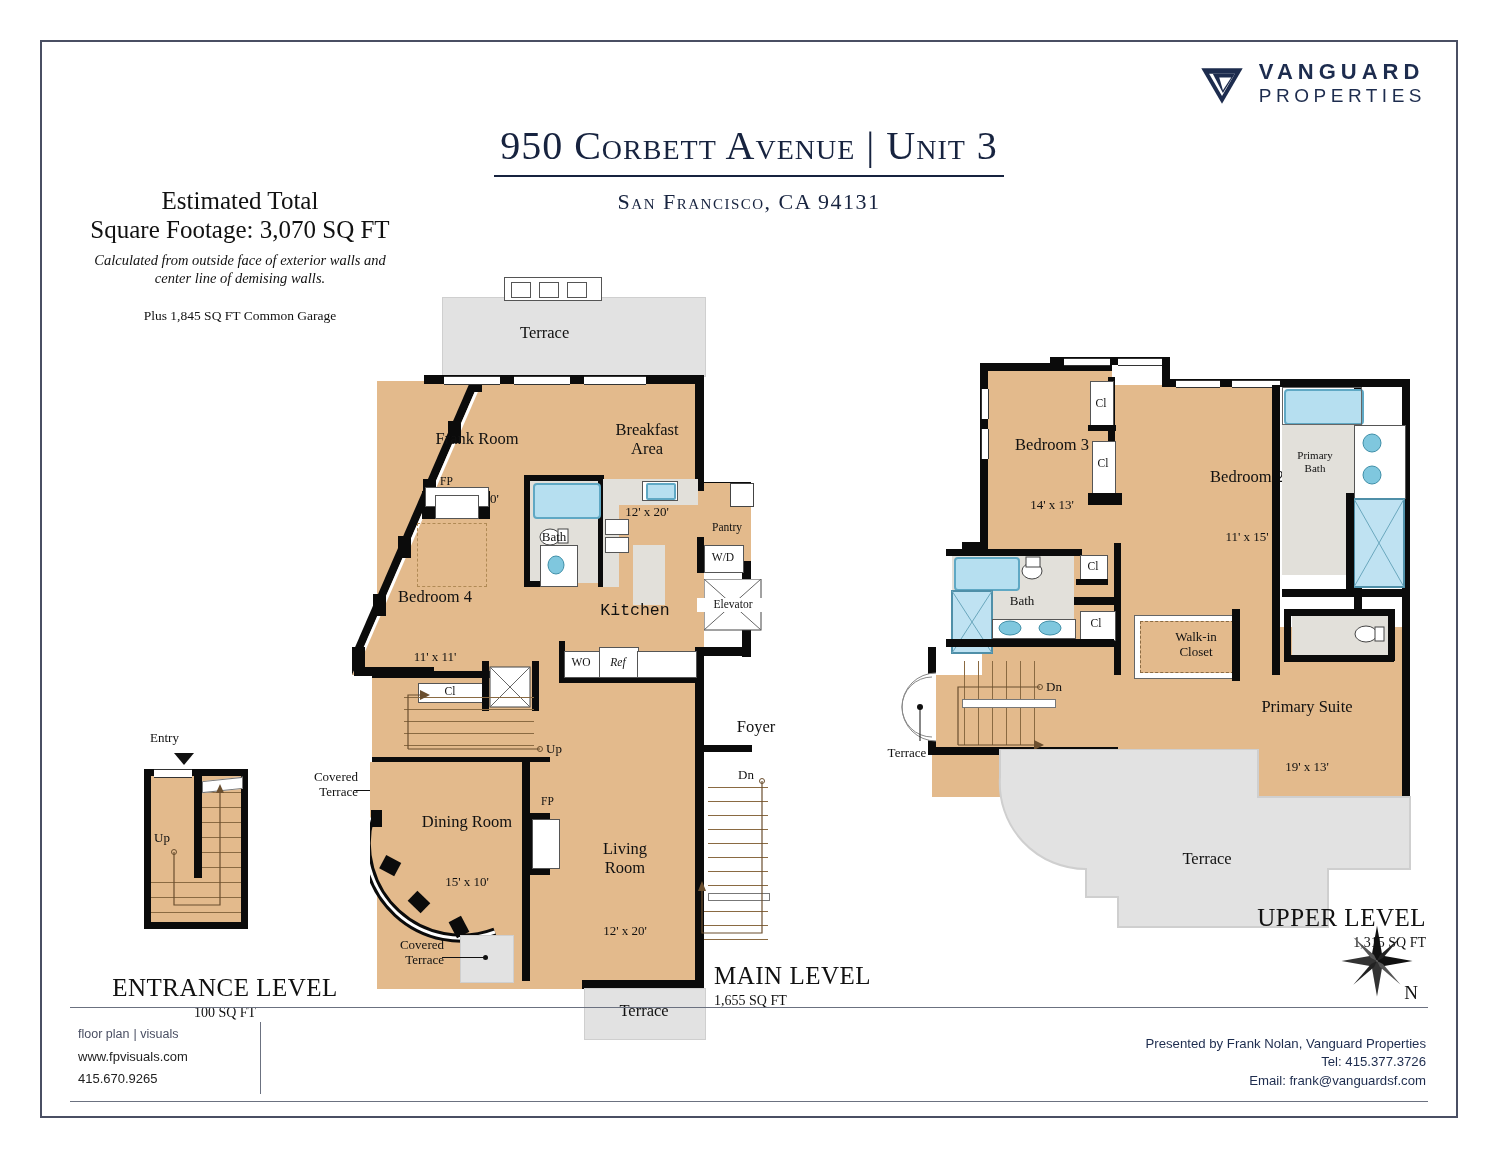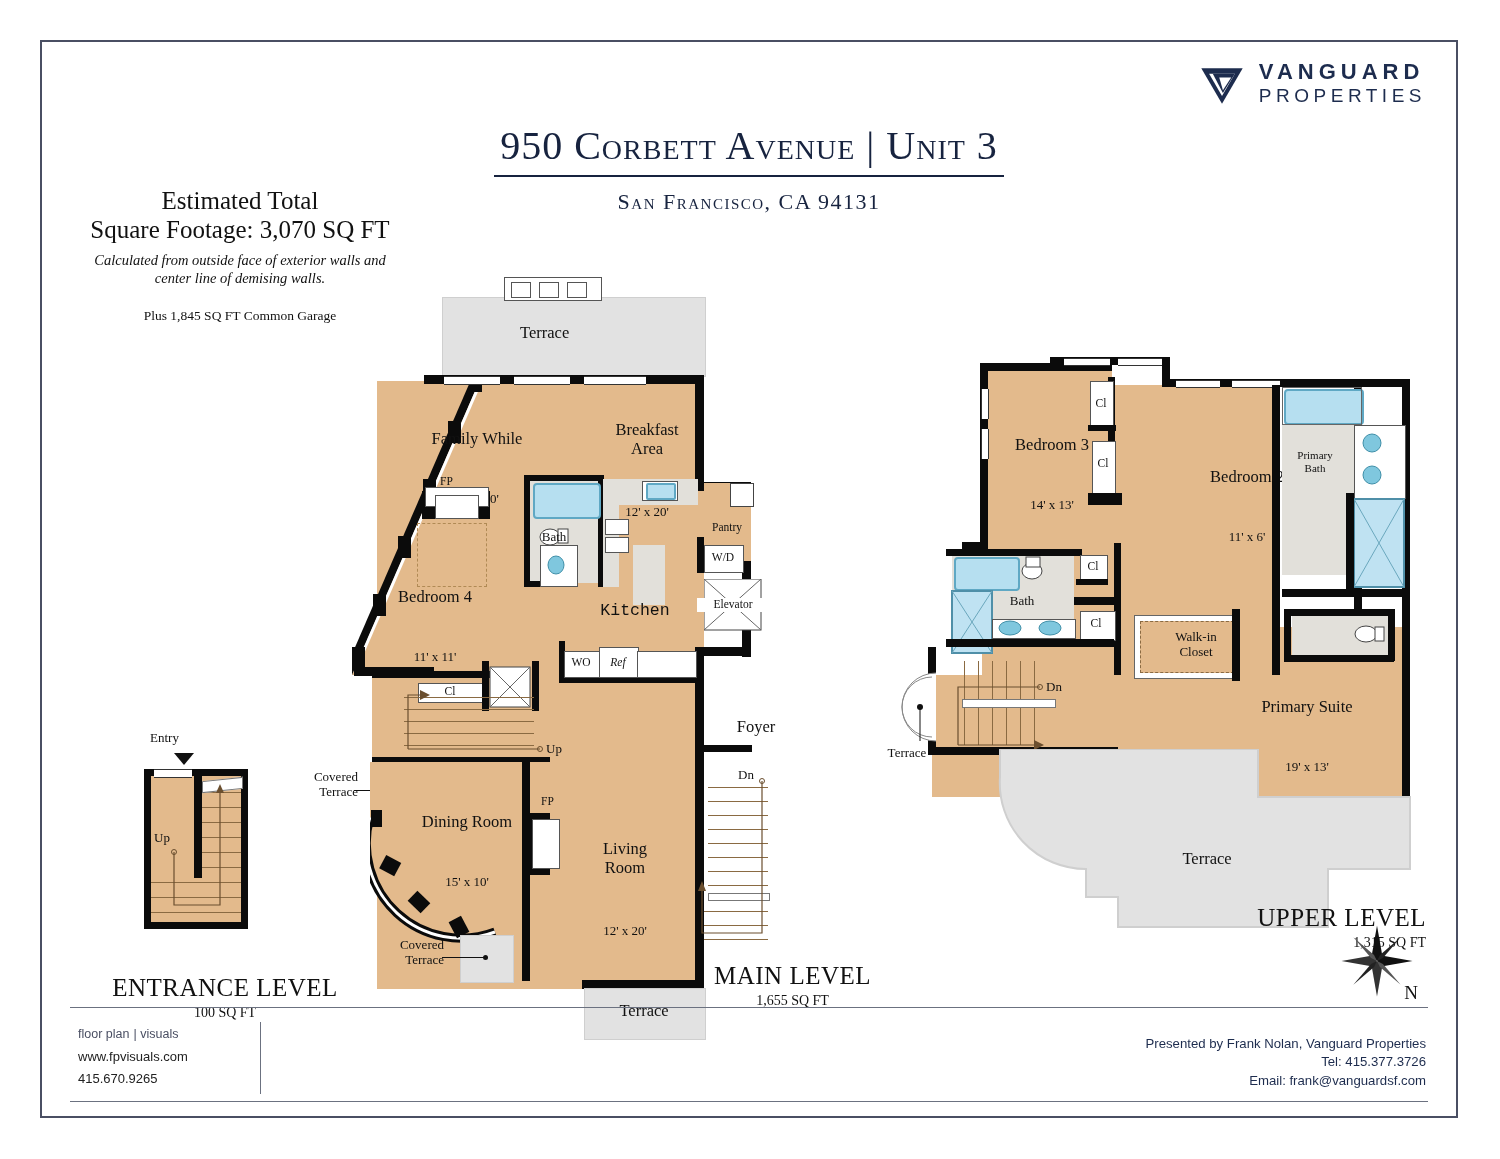--- a/index.html
+++ b/index.html
@@ -174,21 +174,21 @@
     <div class="win" style="left:222px;top:119px;width:56px;height:7px;"></div>
     <div class="win" style="left:292px;top:119px;width:62px;height:7px;"></div>
     <div class="wall" style="left:403px;top:118px;width:9px;height:107px;"></div>
     <div class="wall" style="left:403px;top:225px;width:56px;height:9px;"></div>
     <div class="wall" style="left:450px;top:225px;width:9px;height:175px;"></div>
     <div class="wall" style="left:403px;top:390px;width:56px;height:9px;"></div>
     <div class="wall" style="left:403px;top:390px;width:9px;height:342px;"></div>
     <div class="wall" style="left:290px;top:723px;width:122px;height:9px;"></div>
     <div class="wall" style="left:62px;top:410px;width:80px;height:9px;"></div>
 
-    <div class="lbl rname" style="left:110px;top:172px;width:150px;">Family While</div>
+    <div class="lbl rname" style="left:110px;top:172px;width:150px;">Frank Room</div>
     <div class="lbl rdim" style="left:110px;top:194px;width:150px;">16' x 10'</div>
 
     <div class="lbl tiny" style="left:148px;top:218px;">FP</div>
     <div class="wall" style="left:130px;top:234px;width:68px;height:28px;"></div>
     <div class="fix" style="left:133px;top:230px;width:62px;height:18px;"></div>
     <div class="fix" style="left:143px;top:238px;width:42px;height:22px;"></div>
 
     <div class="lbl rname" style="left:300px;top:163px;width:110px;white-space:pre-line;">Breakfast
 Area</div>
     <div class="lbl rdim" style="left:300px;top:207px;width:110px;">12' x 20'</div>
@@ -320,21 +320,21 @@
     <svg style="position:absolute;left:404px;top:516px;" width="80" height="180">
       <polyline points="66,8 66,160 6,160 6,116" fill="none" stroke="#6b4f2f" stroke-width="1.2"></polyline>
       <polygon points="6,108 2,118 10,118" fill="#6b4f2f"></polygon>
       <circle cx="66" cy="8" r="2.5" fill="none" stroke="#6b4f2f"></circle>
     </svg>
 
     <div class="terr" style="left:292px;top:731px;width:120px;height:50px;"></div>
     <div class="lbl rname" style="left:302px;top:744px;width:100px;">Terrace</div>
   </div>
 
-  <div class="levtitle" style="left:672px;top:920px;text-align:center;">
+  <div class="levtitle" style="left:672px;top:920px;">
     <div class="lt">MAIN LEVEL</div>
     <div class="ls">1,655 SQ FT</div>
   </div>
 
   <div class="plan" style="left:790px;top:275px;width:560px;height:640px;">
 
     <div class="wood" style="left:150px;top:52px;width:130px;height:306px;"></div>
     <div class="wood" style="left:280px;top:68px;width:160px;height:290px;"></div>
     <div class="wood" style="left:280px;top:358px;width:270px;height:122px;"></div>
     <div class="wood" style="left:100px;top:358px;width:180px;height:122px;"></div>
@@ -365,21 +365,21 @@
 
     <div class="wall" style="left:276px;top:60px;width:7px;height:118px;"></div>
     <div class="fix" style="left:258px;top:64px;width:22px;height:48px;"></div>
     <div class="lbl tiny" style="left:256px;top:80px;width:26px;">Cl</div>
     <div class="wall" style="left:256px;top:108px;width:28px;height:6px;"></div>
     <div class="fix" style="left:260px;top:124px;width:22px;height:52px;"></div>
     <div class="lbl tiny" style="left:258px;top:140px;width:26px;">Cl</div>
     <div class="wall" style="left:256px;top:176px;width:34px;height:12px;"></div>
 
     <div class="lbl rname" style="left:345px;top:150px;width:140px;">Bedroom 2</div>
-    <div class="lbl rdim" style="left:345px;top:172px;width:140px;">11' x 6'</div>
+    <div class="lbl rdim" style="left:345px;top:172px;width:140px;">11' x 15'</div>
     <div class="wall" style="left:282px;top:226px;width:7px;height:132px;"></div>
     <div class="wall" style="left:440px;top:68px;width:8px;height:290px;"></div>
 
     <div class="tile" style="left:450px;top:108px;width:72px;height:150px;"></div>
     <div class="tub" style="left:452px;top:72px;width:76px;height:32px;"></div>
     <div class="fix" style="left:450px;top:70px;width:78px;height:36px;border:1px solid #666;background:transparent;"></div>
     <div class="fix" style="left:522px;top:108px;width:50px;height:72px;"></div>
     <svg style="position:absolute;left:528px;top:112px;" width="30" height="64">
       <ellipse cx="12" cy="14" rx="9" ry="9" fill="#7fc7de" stroke="#3f8fa8"></ellipse>
       <ellipse cx="12" cy="46" rx="9" ry="9" fill="#7fc7de" stroke="#3f8fa8"></ellipse>

